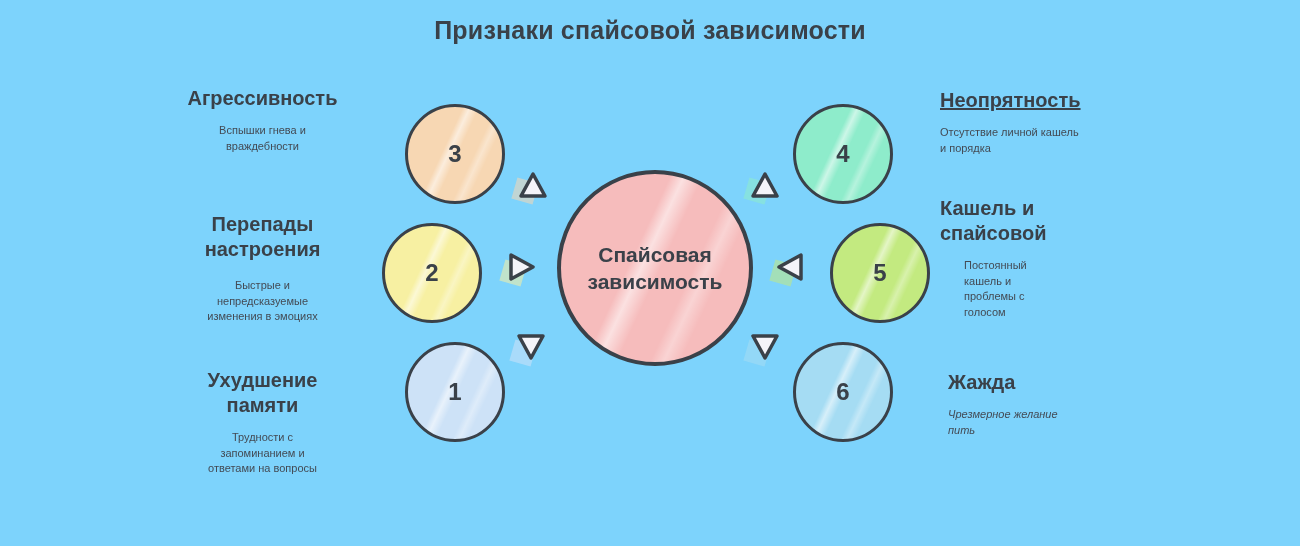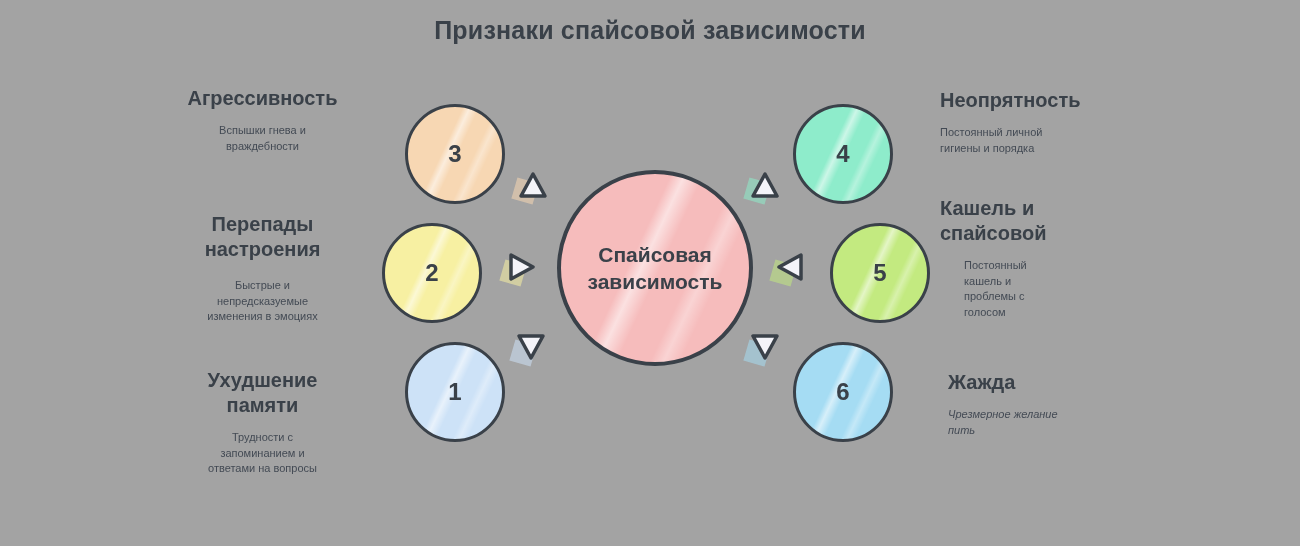--- a/index.html
+++ b/index.html
@@ -5,21 +5,21 @@
   html, body { margin:0; padding:0; }
   body {
     font-family: "Liberation Sans", "DejaVu Sans", sans-serif;
     color:#3a4149;
   }
   .canvas {
     position:relative;
     width:1300px;
     height:546px;
     overflow:hidden;
-    background:#a3a3a3;
+    background:#7dd3fc;
   }
   .title {
     position:absolute;
     top:16px; left:0;
     width:100%;
     text-align:center;
     font-size:25px;
     font-weight:bold;
     letter-spacing:.2px;
   }
@@ -102,22 +102,22 @@
     <div class="label" style="max-width:150px;margin:16px auto;">Перепады настроения</div>
     <div class="desc" style="max-width:130px;margin:16px auto 0;">Быстрые и непредсказуемые изменения в эмоциях</div>
   </div>
 
   <div class="textblock left" style="left:155px;top:368px;width:215px;">
     <div class="label" style="max-width:150px;margin:0 auto;">Ухудшение памяти</div>
     <div class="desc" style="max-width:130px;margin:12px auto 0;">Трудности с запоминанием и ответами на вопросы</div>
   </div>
 
   <div class="textblock right" style="left:940px;top:88px;width:215px;">
-    <div class="label" style="max-width:190px;">Неопрятность</div>
-    <div class="desc" style="max-width:145px;margin-top:12px;">Постоянный личной гигиены и порядка</div>
+    <div class="label" style="max-width:190px;text-decoration:underline;">Неопрятность</div>
+    <div class="desc" style="max-width:145px;margin-top:12px;">Отсутствие личной кашель и порядка</div>
   </div>
 
   <div class="textblock right" style="left:940px;top:196px;width:215px;">
     <div class="label" style="max-width:150px;">Кашель и спайсовой</div>
     <div class="desc" style="max-width:100px;margin-top:12px;margin-left:24px;">Постоянный кашель и проблемы с голосом</div>
   </div>
 
   <div class="textblock right" style="left:948px;top:370px;width:215px;">
     <div class="label" style="max-width:190px;">Жажда</div>
     <div class="desc" style="max-width:120px;margin-top:12px;font-style:italic;">Чрезмерное желание пить</div>

